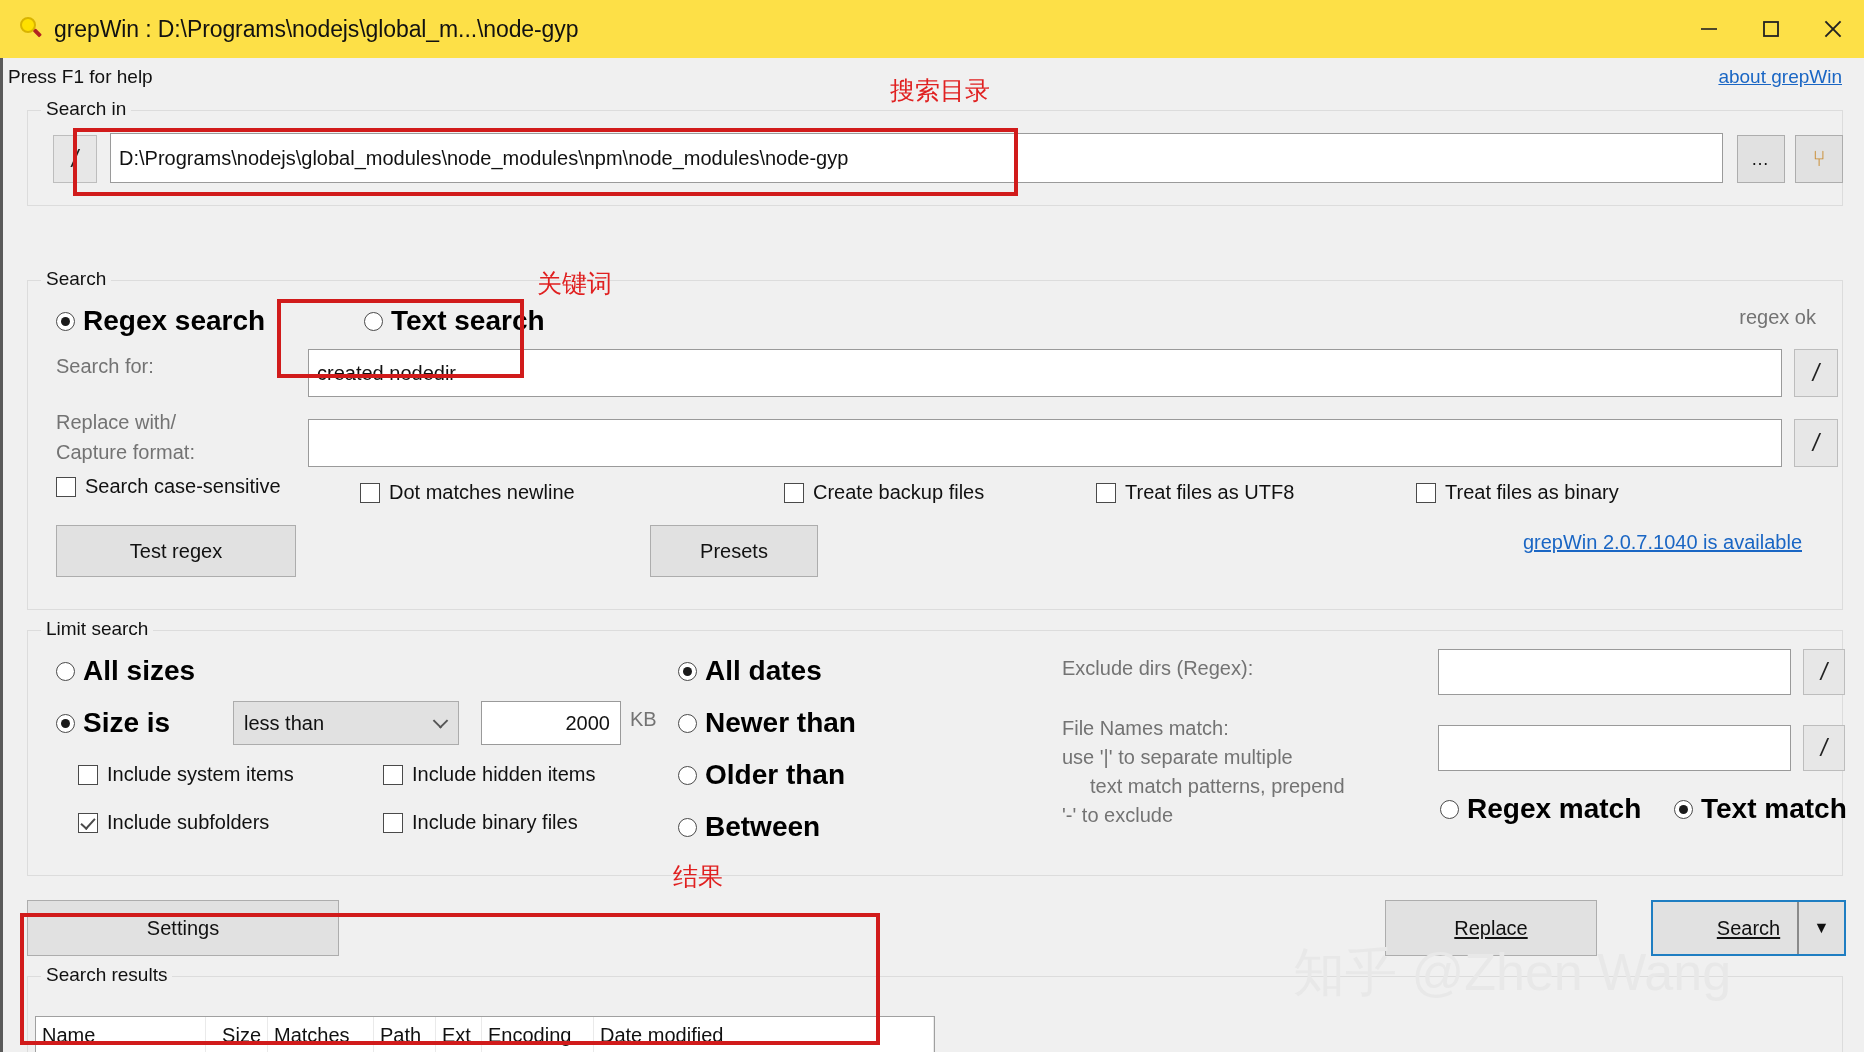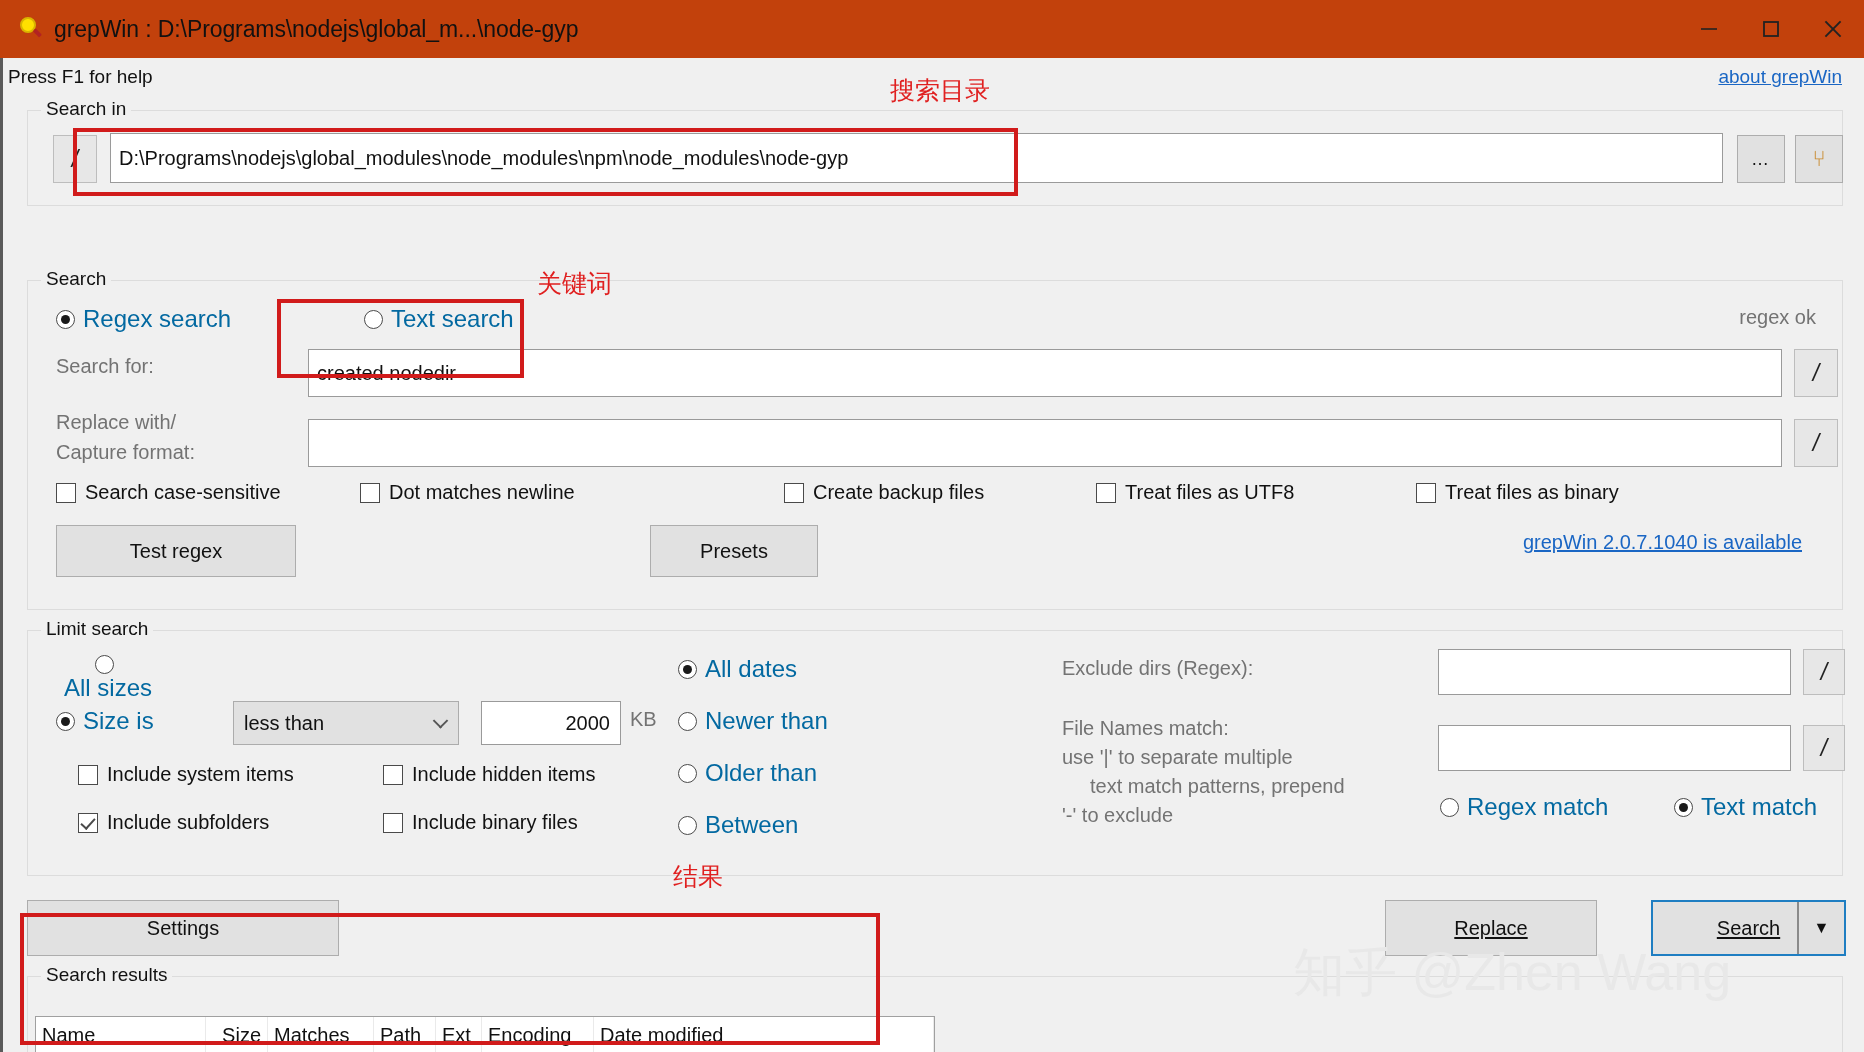--- a/index.html
+++ b/index.html
@@ -8,21 +8,21 @@
     width:1864px; height:1052px;
     font-family:"Liberation Sans", sans-serif;
     background:#ffffff;
     overflow:hidden;
     position:relative;
     -webkit-font-smoothing: antialiased;
   }
 
   
   .titlebar {
-    height:58px; background:#c2410c;
+    height:58px; background:#fde047;
     display:flex; align-items:center;
     position:relative;
   }
   .title-icon {
     margin-left:18px; margin-right:10px;
     width:26px; height:26px; position:relative; flex:none;
   }
   .title-icon .glass {
     position:absolute; left:2px; top:1px;
     width:16px; height:16px; border-radius:50%;
@@ -88,21 +88,21 @@
   
   .radio { position:absolute; display:flex; align-items:center; cursor:pointer; }
   .radio .mark {
     width:19px; height:19px; border-radius:50%;
     border:1.6px solid #4a4a4a; background:#fff;
     display:flex; align-items:center; justify-content:center; flex:none;
   }
   .radio.on .mark::after {
     content:""; width:9px; height:9px; border-radius:50%; background:#1a1a1a;
   }
-  .radio .t { margin-left:8px; font-size:24px; color:#0369a1; white-space:nowrap; }
+  .radio .t { margin-left:8px; font-size:28px; color:#000000; white-space:nowrap;font-weight:bold; }
 
   
   .check { position:absolute; display:flex; align-items:center; cursor:pointer; }
   .check .mark {
     width:20px; height:20px; border:1.6px solid #4a4a4a; background:#fff; flex:none;
     position:relative;
   }
   .check.on .mark::after {
     content:""; position:absolute; left:5px; top:1px;
     width:6px; height:12px; border:solid #4a4a4a; border-width:0 2px 2px 0;
@@ -226,21 +226,21 @@
       <span>Search for:</span>
     </div>
     <div class="txtbox" style="left:280px; top:68px; width:1474px; height:48px;">created nodedir</div>
     <div class="btn slash" style="left:1766px; top:68px; width:44px; height:48px;">/</div>
 
     <div class="lbl" style="left:28px; top:130px;">Replace with/</div>
     <div class="lbl" style="left:28px; top:160px;">Capture format:</div>
     <div class="txtbox" style="left:280px; top:138px; width:1474px; height:48px;"></div>
     <div class="btn slash" style="left:1766px; top:138px; width:44px; height:48px;">/</div>
 
-    <div class="check" style="left:28px; top:200px;">
+    <div class="check" style="left:28px; top:194px;">
       <span class="mark"></span>
       <span class="t">Search case-sensitive</span>
     </div>
     <div class="check" style="left:332px; top:200px;">
       <span class="mark"></span>
       <span class="t">Dot matches newline</span>
     </div>
     <div class="check" style="left:756px; top:200px;">
       <span class="mark"></span>
       <span class="t">Create backup files</span>
@@ -256,21 +256,21 @@
 
     <div class="btn" style="left:28px; top:244px; width:240px; height:52px;">Test regex</div>
     <div class="btn" style="left:622px; top:244px; width:168px; height:52px;">Presets</div>
 
     <div class="link" style="right:40px; top:250px;">grepWin 2.0.7.1040 is available</div>
   </div>
 
   <div class="group" style="left:24px; top:572px; width:1816px; height:246px;">
     <span class="legend">Limit search</span>
 
-    <div class="radio" style="left:28px; top:24px;flex-direction:column;">
+    <div class="radio" style="left:28px; top:24px;">
       <span class="mark"></span>
       <span class="t">All sizes</span>
     </div>
     <div class="radio on" style="left:28px; top:76px;">
       <span class="mark"></span>
       <span class="t">Size is</span>
     </div>
 
     <div class="combo" style="left:205px; top:70px; width:226px; height:44px;">
       <span>less than</span>

